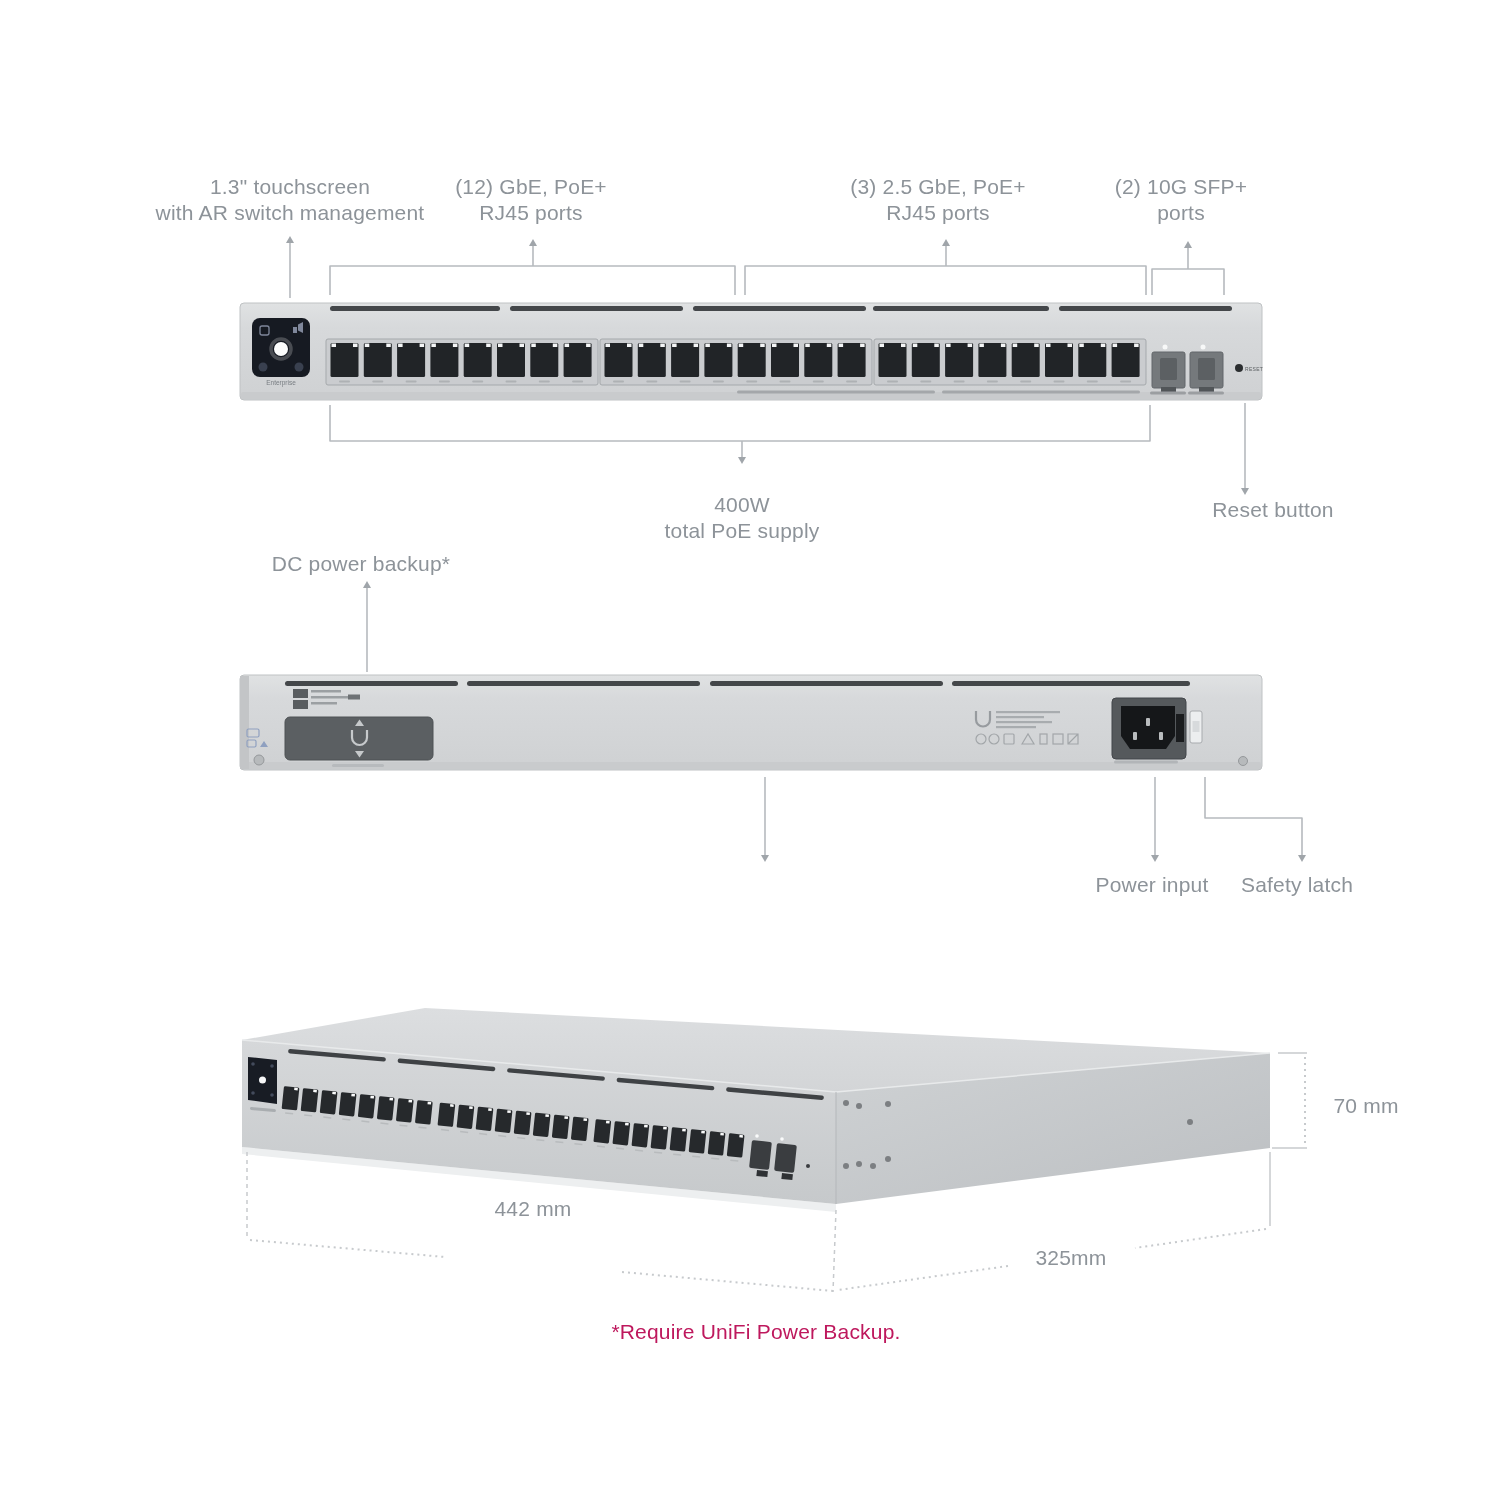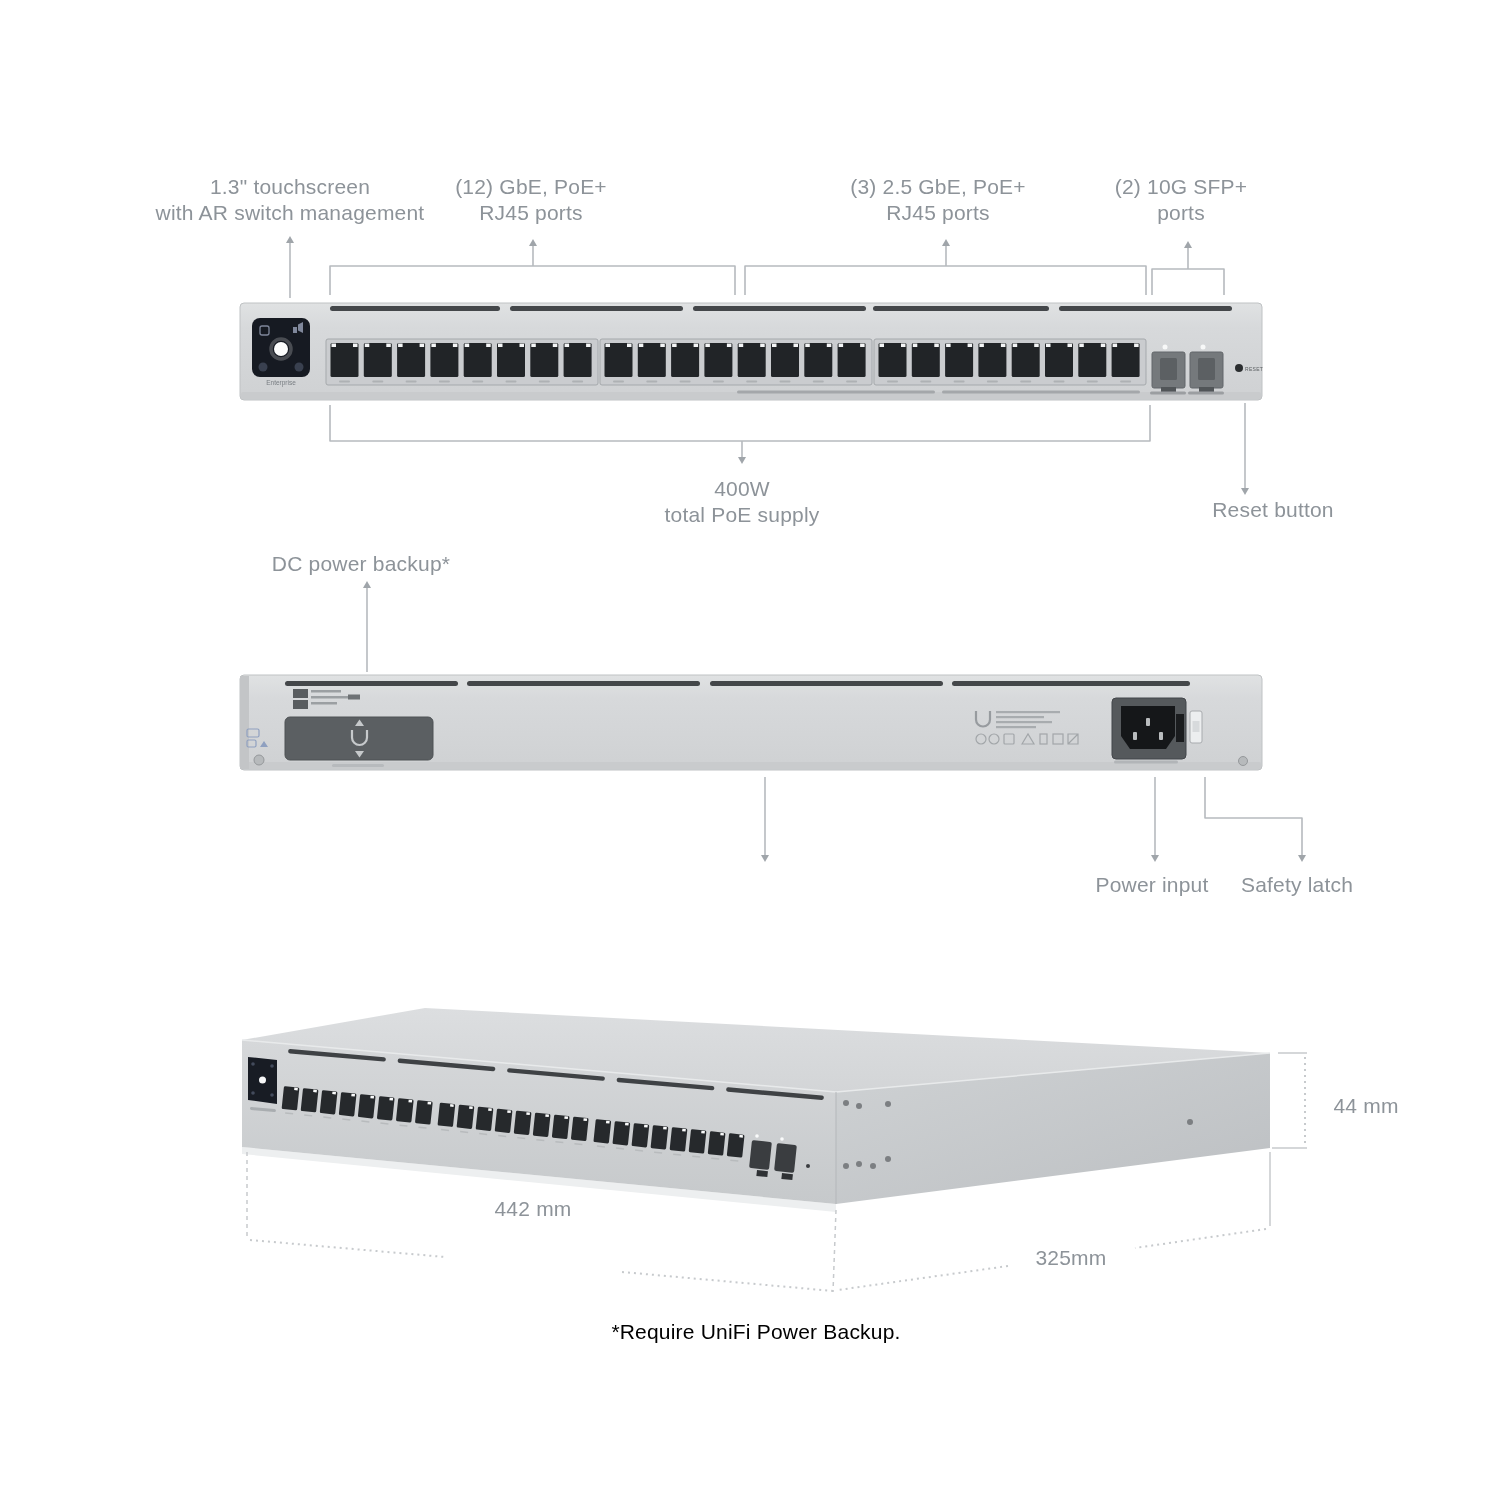--- a/index.html
+++ b/index.html
@@ -7,21 +7,21 @@
     position:relative;width:1500px;height:1500px;background:#ffffff;overflow:hidden;
     font-family:"Liberation Sans",sans-serif;
   }
   .canvas svg{position:absolute;left:0;top:0;}
   .lbl{
     position:absolute;text-align:center;
     font:21px/26px "Liberation Sans",sans-serif;
     color:#8d9399;letter-spacing:.2px;white-space:nowrap;
   }
   .lbl.dim{color:#8d9399;}
-  .lbl.foot{color:#000000;}
+  .lbl.foot{color:#be185d;}
 </style>
 </head>
 <body>
 
 <div class="canvas">
 
 <svg width="1500" height="1500" viewBox="0 0 1500 1500">
   <defs>
     <linearGradient id="bodyGrad" x1="0" y1="0" x2="0" y2="1">
       <stop offset="0" stop-color="#e0e2e3"></stop>
@@ -438,29 +438,29 @@
   <span>RJ45 ports</span>
 </div>
 <div class="lbl" style="left:788px;top:174px;width:300px">
   <span>(3) 2.5 GbE, PoE+</span><br>
   <span>RJ45 ports</span>
 </div>
 <div class="lbl" style="left:1081px;top:174px;width:200px">
   <span>(2) 10G SFP+</span><br>
   <span>ports</span>
 </div>
-<div class="lbl" style="left:592px;top:476px;width:300px">
+<div class="lbl" style="left:592px;top:492px;width:300px">
   <span>400W</span><br>
   <span>total PoE supply</span>
 </div>
 <div class="lbl" style="left:1148px;top:497px;width:250px">Reset button</div>
 
 <div class="lbl" style="left:211px;top:551px;width:300px">DC power backup*</div>
 <div class="lbl" style="left:1052px;top:872px;width:200px">Power input</div>
 <div class="lbl" style="left:1197px;top:872px;width:200px">Safety latch</div>
 
-<div class="lbl dim" style="left:1306px;top:1093px;width:120px">44 mm</div>
+<div class="lbl dim" style="left:1306px;top:1093px;width:120px">70 mm</div>
 <div class="lbl dim" style="left:433px;top:1196px;width:200px">442 mm</div>
 <div class="lbl dim" style="left:971px;top:1245px;width:200px">325mm</div>
 
 <div class="lbl foot" style="left:556px;top:1319px;width:400px">*Require UniFi Power Backup.</div>
 
 </div>
 
 </body></html>

